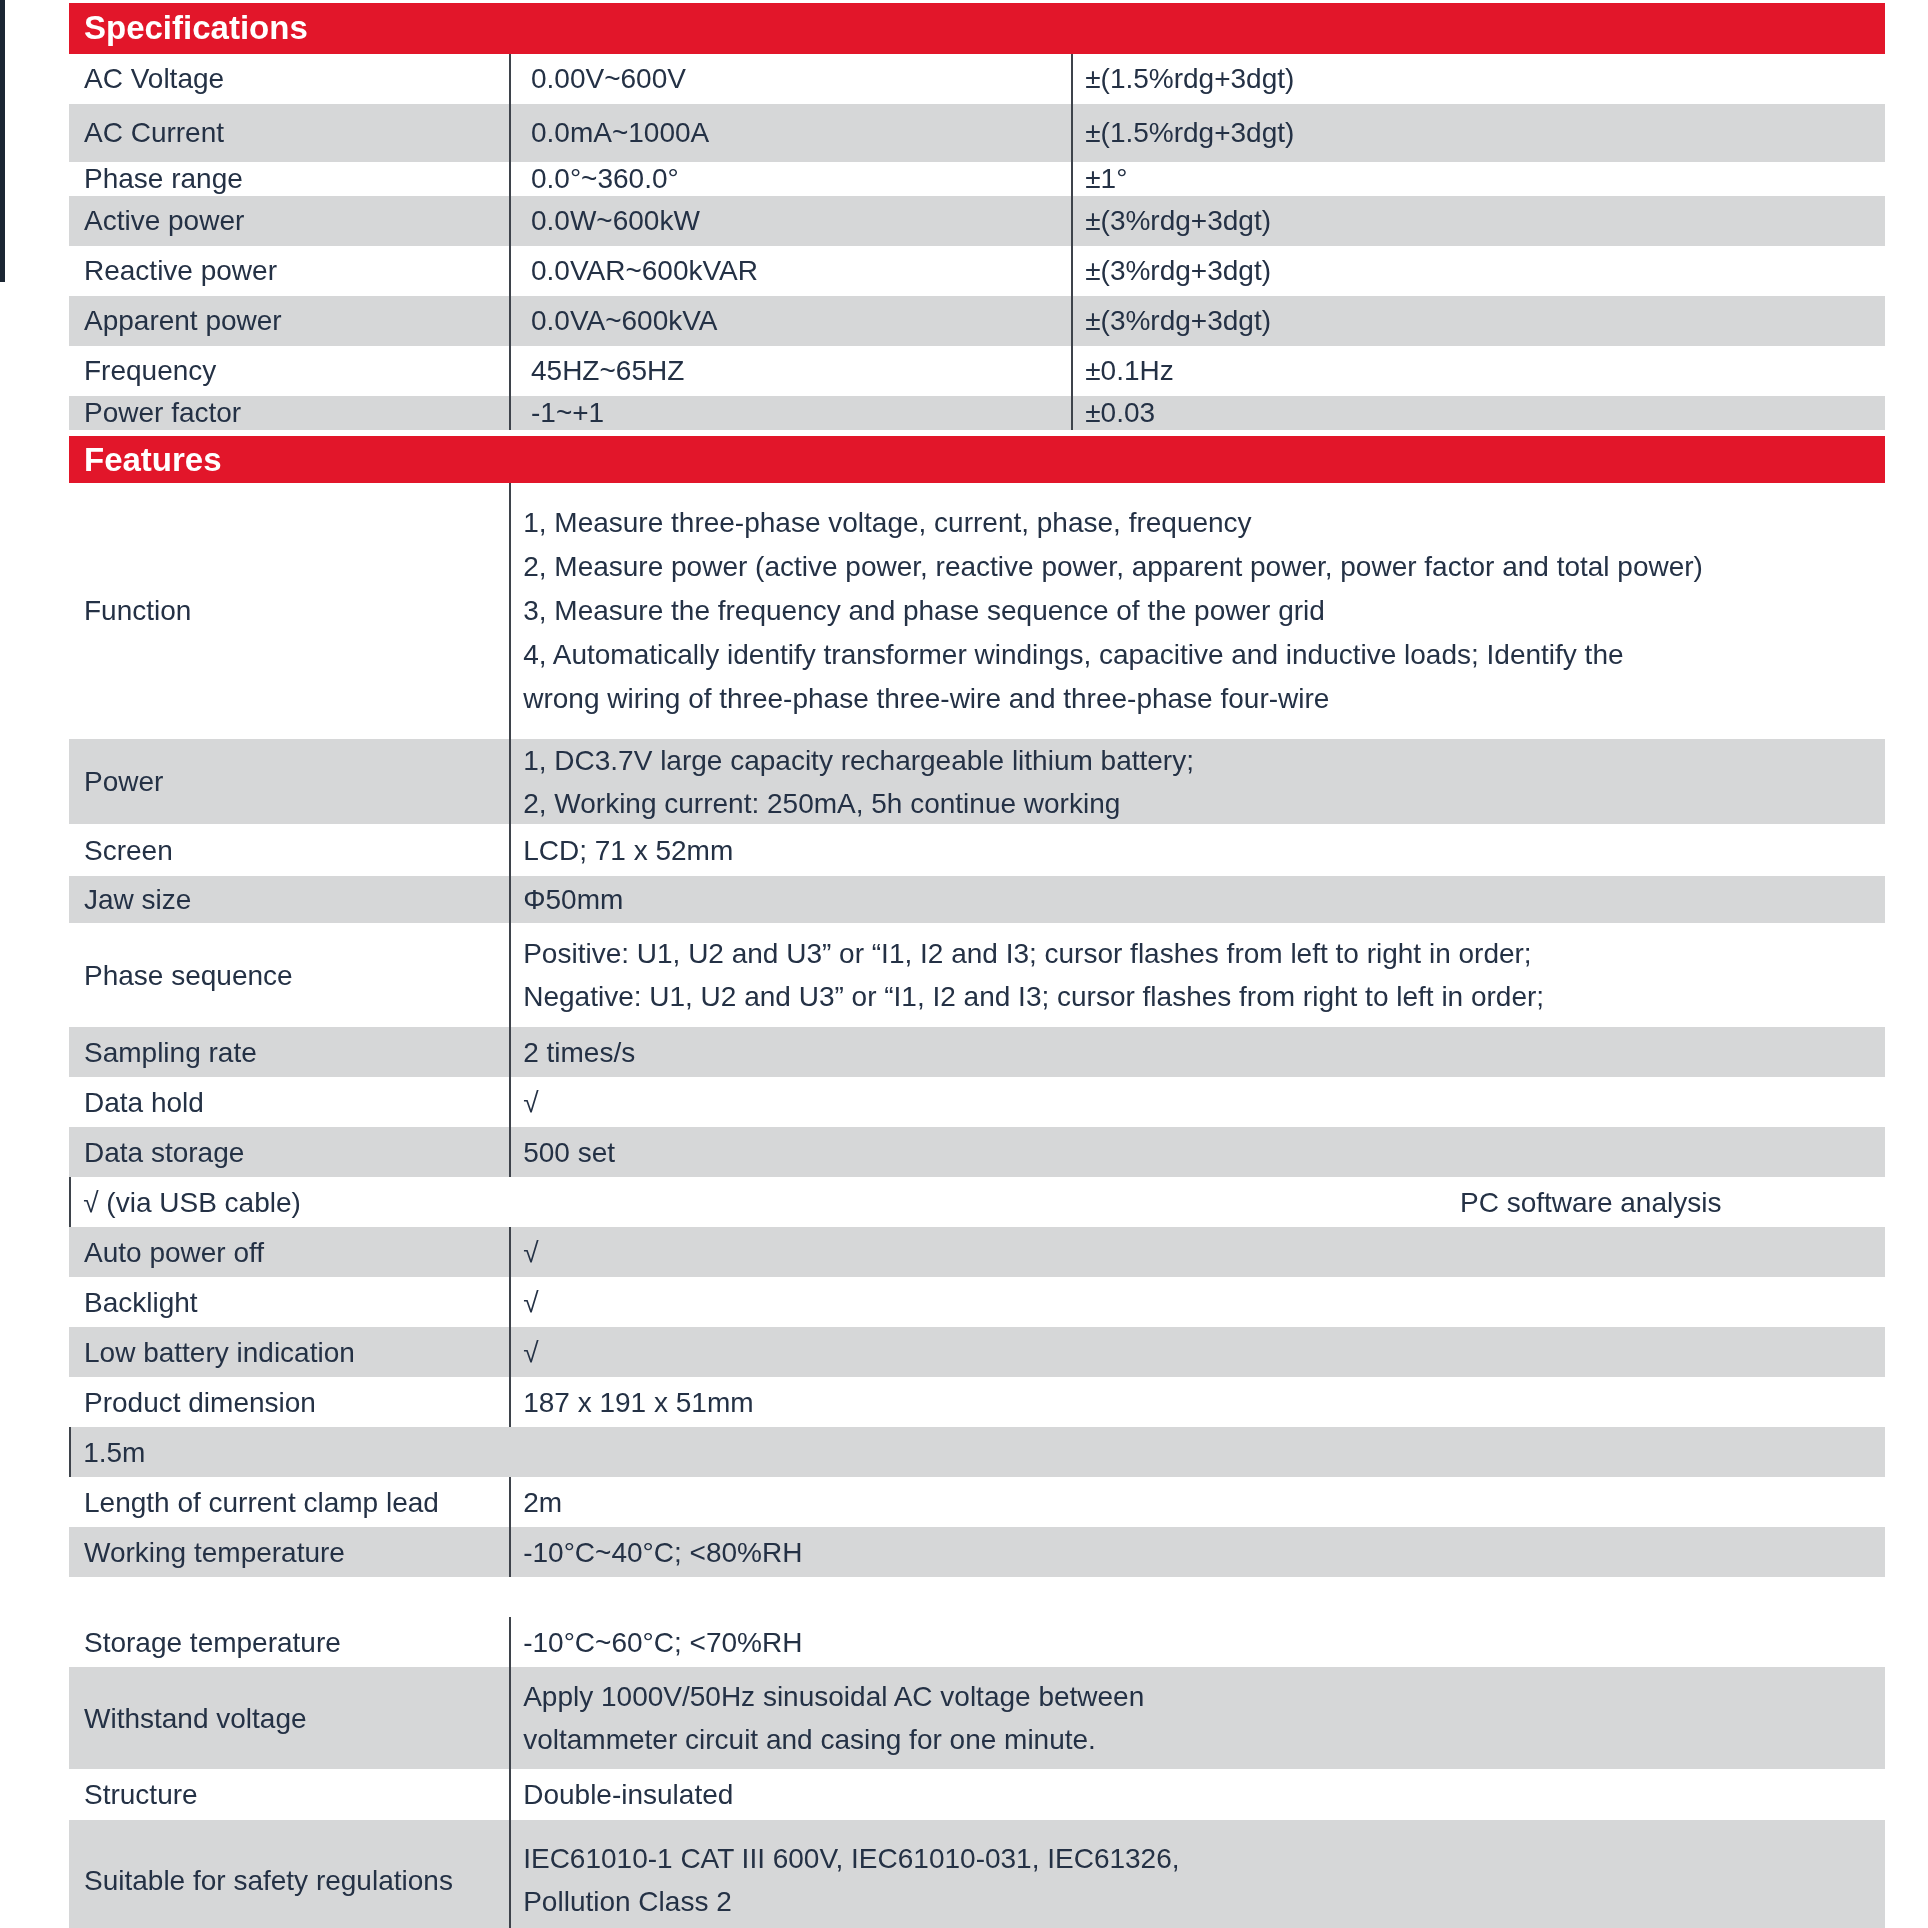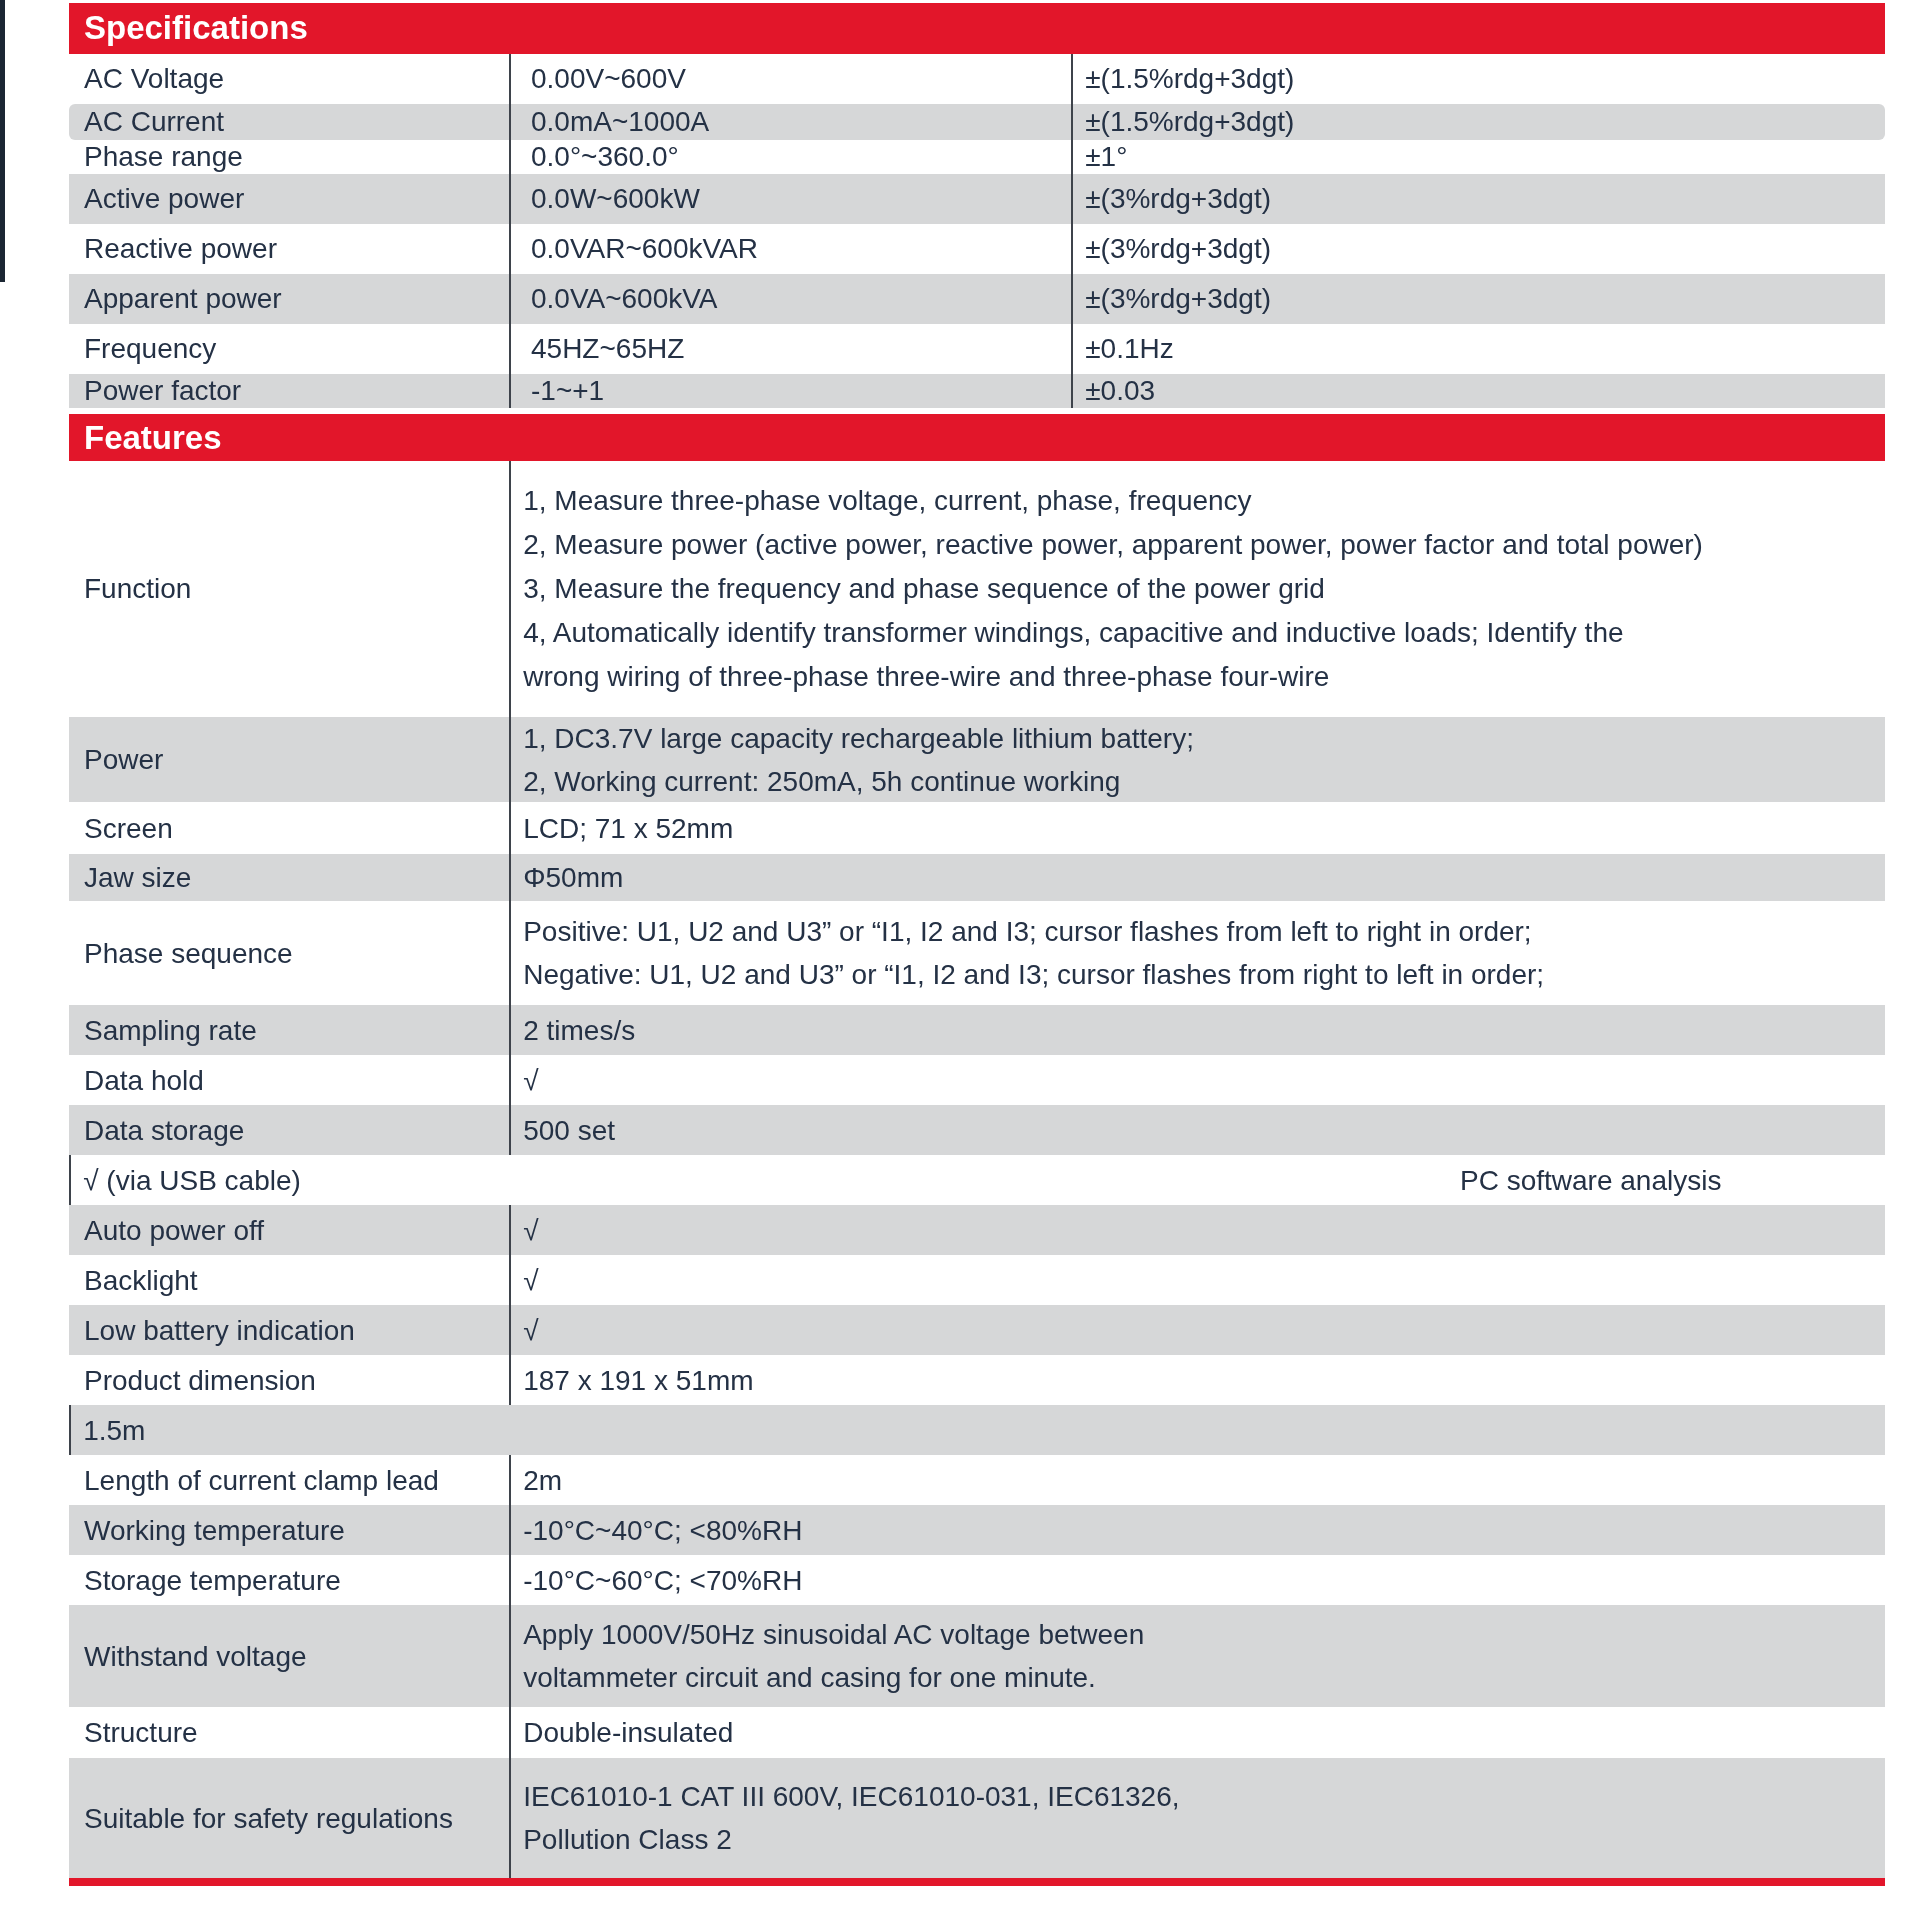--- a/index.html
+++ b/index.html
@@ -53,21 +53,21 @@
             <div class="cell c-label">
               <div class="line" style="white-space: nowrap;">AC Voltage</div>
             </div>
             <div class="cell c-mid">
               <div class="line" style="white-space: nowrap;">0.00V~600V</div>
             </div>
             <div class="cell c-end">
               <div class="line" style="white-space: nowrap;">±(1.5%rdg+3dgt)</div>
             </div>
           </div>
-          <div class="row gray" style="height: 36px; border-radius: 6px;">
+          <div class="row gray" style="height: 58px;">
             <div class="cell c-label">
               <div class="line" style="white-space: nowrap;">AC Current</div>
             </div>
             <div class="cell c-mid">
               <div class="line" style="white-space: nowrap;">0.0mA~1000A</div>
             </div>
             <div class="cell c-end">
               <div class="line" style="white-space: nowrap;">±(1.5%rdg+3dgt)</div>
             </div>
           </div>
@@ -269,21 +269,21 @@
             </div>
           </div>
           <div class="row gray" style="height: 50px;">
             <div class="cell c-label">
               <div class="line" style="white-space: nowrap;">Working temperature</div>
             </div>
             <div class="cell c-fval">
               <div class="line" style="white-space: nowrap;">-10°C~40°C; &lt;80%RH</div>
             </div>
           </div>
-          <div class="row" style="height: 50px;">
+          <div class="row" style="height: 50px; margin-top: 40px;">
             <div class="cell c-label">
               <div class="line" style="white-space: nowrap;">Storage temperature</div>
             </div>
             <div class="cell c-fval">
               <div class="line" style="white-space: nowrap;">-10°C~60°C; &lt;70%RH</div>
             </div>
           </div>
           <div class="row gray" style="height: 102px;">
             <div class="cell c-label">
               <div class="line" style="white-space: nowrap;">Withstand voltage</div>

